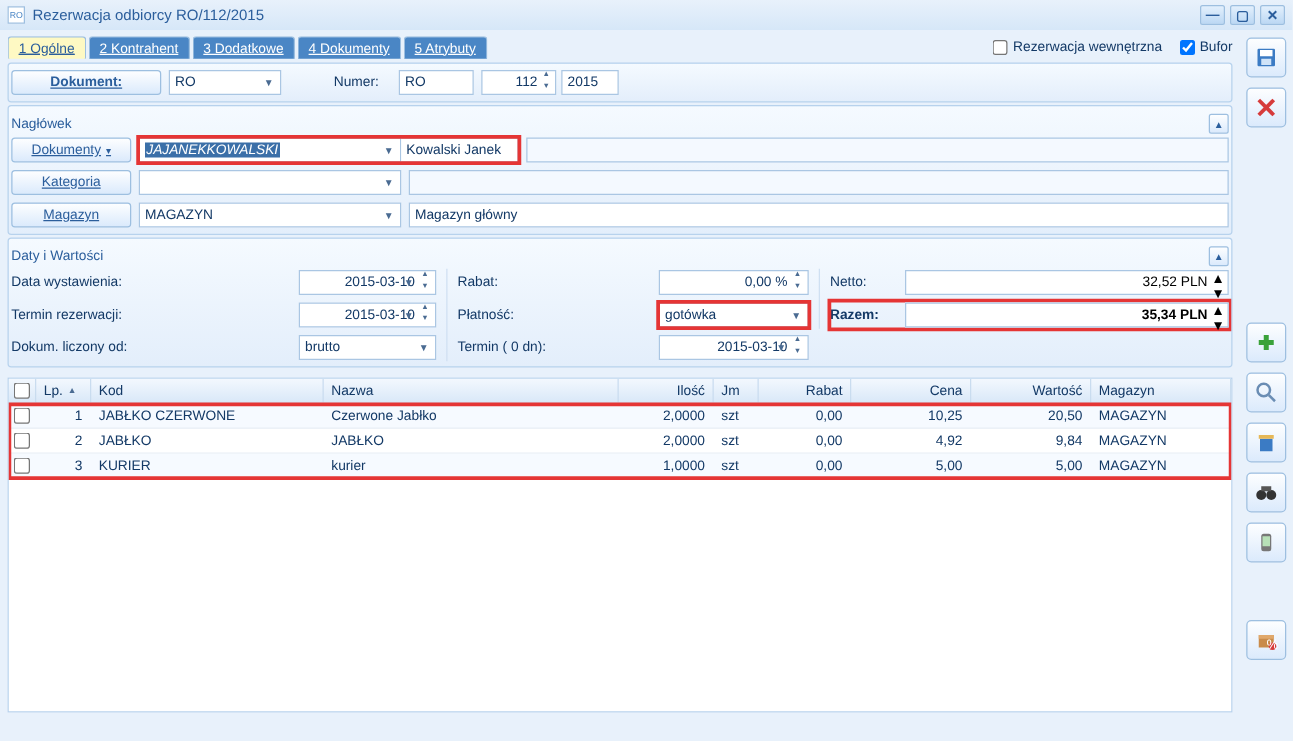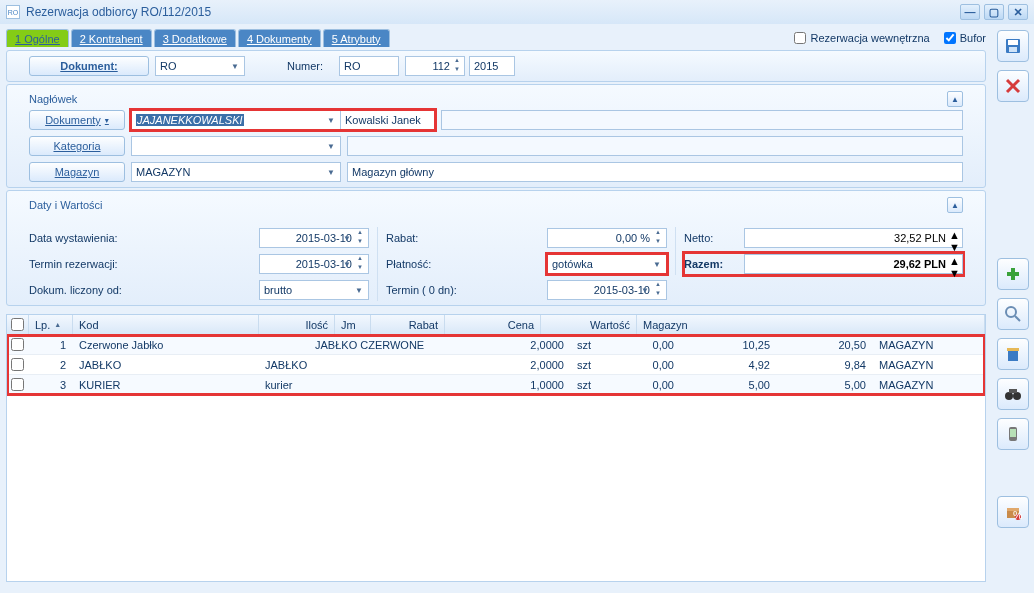--- a/index.html
+++ b/index.html
@@ -10,44 +10,44 @@
 .titlebar .wbtn { width:20px; height:16px; margin-left:4px; background:linear-gradient(#e3f0fd,#bcd8f4); border:1px solid #9dbfe0; border-radius:2px; display:flex; align-items:center; justify-content:center; color:#2b5e9c; font-weight:bold; font-size:11px; cursor:pointer; }
 
 .client { display:flex; height:569px; }
 .content { flex:1; padding:4px 6px 4px 6px; overflow:hidden; }
 .sidebar { width:42px; background:#e8f1fb; padding-top:36px; display:flex; flex-direction:column; align-items:center; gap:8px; }
 .sidebtn { width:32px; height:32px; background:linear-gradient(#fdfeff,#dbeafc); border:1px solid #9dbfe0; border-radius:4px; display:flex; align-items:center; justify-content:center; font-size:16px; cursor:pointer; }
 
 .tabrow { display:flex; align-items:center; height:20px; }
 .tabs { display:flex; gap:2px; }
 .tab { height:18px; padding:1px 8px; border:1px solid #9dbfe0; border-bottom:none; border-radius:3px 3px 0 0; background:#4a86c5; color:#fff; cursor:pointer; display:flex; align-items:center; }
-.tab.active { background:#84cc16; color:#2b5e9c; text-decoration:underline; border-color:#9dbfe0; }
+.tab.active { background:#fef9c3; color:#2b5e9c; text-decoration:underline; border-color:#9dbfe0; }
 .tab span { text-decoration:underline; }
 .tabrow .spacer { flex:1; }
 .chk { display:flex; align-items:center; gap:4px; margin-left:14px; color:#133966; }
 .chk input { width:12px; height:12px; }
 
-.panel { background:linear-gradient(#f5faff,#e3eefb); border:1px solid #b7d2ed; border-radius:3px; padding:4px 22px; margin-top:2px; position:relative; }
+.panel { background:linear-gradient(#f5faff,#e3eefb); border:1px solid #b7d2ed; border-radius:3px; padding:4px 2px; margin-top:2px; position:relative; }
 .rowflex { display:flex; align-items:center; gap:6px; height:22px; }
 
 .btnlabel { min-width:96px; height:20px; background:linear-gradient(#fdfeff,#dbeafc); border:1px solid #9dbfe0; border-radius:3px; color:#2b5e9c; text-decoration:underline; display:flex; align-items:center; justify-content:center; cursor:pointer; padding:0 6px;}
 .btnlabel .dd { margin-left:4px; font-size:8px; text-decoration:none;}
 .lbl { color:#133966; min-width:100px; }
 input.txt, .input-like { height:20px; border:1px solid #aac6e3; background:#fff; padding:0 4px; color:#133966; }
 .combo { height:20px; border:1px solid #aac6e3; background:#fff; display:flex; align-items:center; padding:0 2px 0 4px; color:#133966; }
 .combo .arrow { margin-left:auto; width:14px; text-align:center; color:#4a6b92; font-size:8px; cursor:pointer; }
 .spin { display:flex; flex-direction:column; width:12px; height:18px; margin-left:-14px;}
 .spin div { flex:1; font-size:6px; line-height:7px; text-align:center; color:#4a6b92; cursor:pointer;}
 
 .section-head { color:#2b5e9c; font-weight:400; height:20px; display:flex; align-items:center; }
 .collapse-btn { margin-left:auto; width:16px; height:16px; border:1px solid #9dbfe0; background:linear-gradient(#fdfeff,#dbeafc); border-radius:2px; display:flex; align-items:center; justify-content:center; font-size:8px; cursor:pointer;}
 
 .hl-red { outline:3px solid #e53535; outline-offset:-1px; }
 
-.datesrow { display:flex; gap:8px; align-items:flex-start; margin-top:12px;}
+.datesrow { display:flex; gap:8px; align-items:flex-start; margin-top:0;}
 .dates-col { display:flex; flex-direction:column; gap:4px; }
 .dates-col .rowflex { height:22px; }
 .smallcol { width:340px;}
 .midcol { width:290px; border-left:1px solid #cfe0f2; padding-left:8px;}
 .rightcol { flex:1; border-left:1px solid #cfe0f2; padding-left:8px; display:flex; flex-direction:column; gap:4px;}
 
 .totalrow { display:flex; align-items:center; height:22px;}
 .totalrow .tlbl { width:60px; color:#133966; }
 .totalrow .tval { flex:1; height:20px; border:1px solid #aac6e3; background:#fff; display:flex; align-items:center; justify-content:flex-end; padding-right:16px; position:relative;}
 .totalrow .tval .sp { position:absolute; right:1px; top:0; bottom:0; width:12px; display:flex; flex-direction:column;}
@@ -260,53 +260,54 @@
                 <span>32,52 PLN</span>
                 <div class="sp">
                   <div>▲</div>
                   <div>▼</div>
                 </div>
               </div>
             </div>
         <div class="totalrow bold hl-red">
               <span class="tlbl">Razem:</span>
               <div class="tval">
-                <span>29,62 PLN</span>
+                <span>35,34 PLN</span>
                 <div class="sp">
                   <div>▲</div>
                   <div>▼</div>
                 </div>
               </div>
             </div>
       </div>
     </div>
   </div>
 
   <div class="grid">
     <div class="ghead">
       <div class="gh c-chk">
             <input type="checkbox" style="">
           </div>
       <div class="gh c-lp sort">Lp.</div>
       <div class="gh c-kod">Kod</div>
+      <div class="gh c-nazwa">Nazwa</div>
       <div class="gh c-il" style="justify-content:flex-end">Ilość</div>
       <div class="gh c-jm">Jm</div>
       <div class="gh c-rabat" style="justify-content:flex-end">Rabat</div>
       <div class="gh c-cena" style="justify-content:flex-end">Cena</div>
       <div class="gh c-wart" style="justify-content:flex-end">Wartość</div>
       <div class="gh c-mag">Magazyn</div>
     </div>
     <div id="gridbody" class="rows-hl">
           <div class="grow">
             <div class="gc c-chk">
               <input type="checkbox" style="">
             </div>
             <div class="gc c-lp">1</div>
+            <div class="gc c-kod">JABŁKO CZERWONE</div>
             <div class="gc c-nazwa">Czerwone Jabłko</div>
-            <div class="gc c-kod">JABŁKO CZERWONE</div>
             <div class="gc c-il">2,0000</div>
             <div class="gc c-jm">szt</div>
             <div class="gc c-rabat">0,00</div>
             <div class="gc c-cena">10,25</div>
             <div class="gc c-wart">20,50</div>
             <div class="gc c-mag">MAGAZYN</div>
           </div>
           <div class="grow">
             <div class="gc c-chk">
               <input type="checkbox" style="">

